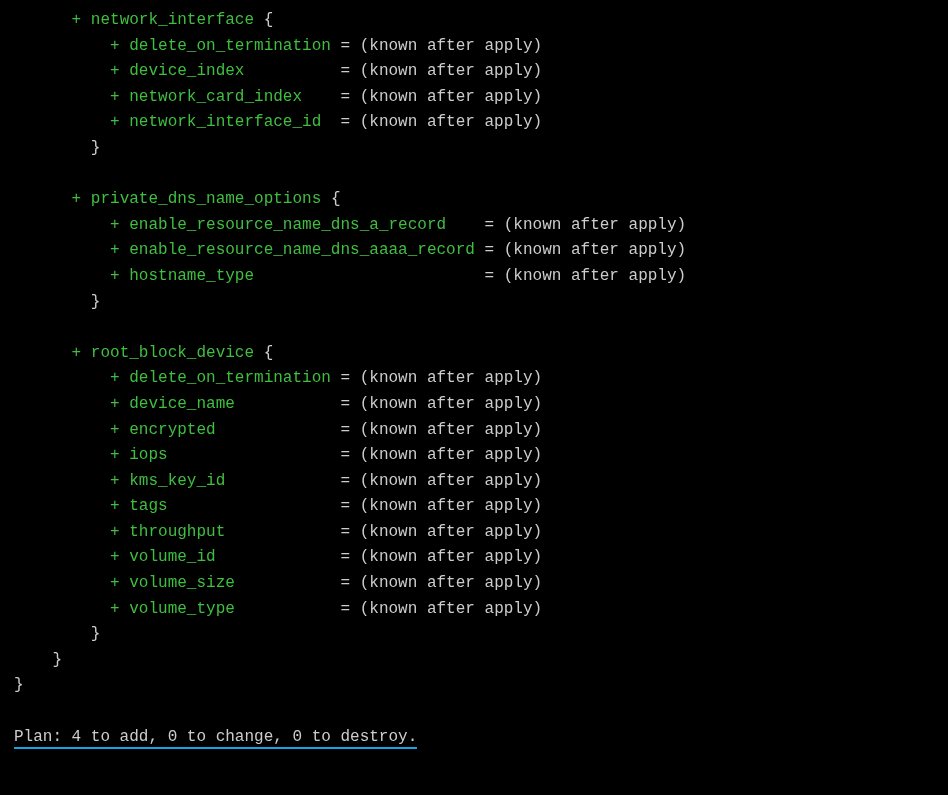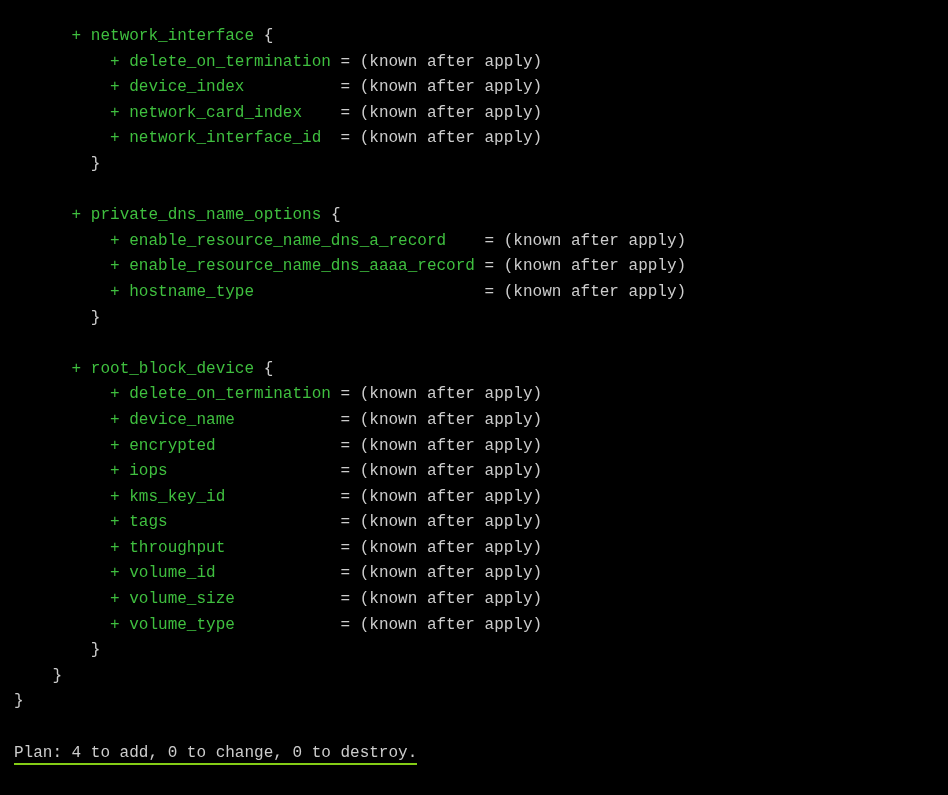--- a/index.html
+++ b/index.html
@@ -6,28 +6,28 @@
     margin: 0;
     padding: 0;
     background: #000;
     font-family: "Consolas", "Courier New", monospace;
     font-size: 16px;
     line-height: 1.6;
     color: #ccc;
     width: 948px;
   }
   .terminal {
-    padding: 24px 14px 20px 14px;
+    padding: 8px 14px 20px 14px;
     white-space: pre;
   }
   .g { color: #3fbf3f; }  
   .w { color: #cccccc; }  
   .plan-line {
     color: #cccccc;
-    border-bottom: 2px solid #84cc16;
+    border-bottom: 2px solid #0ea5e9;
     display: inline;
     padding-bottom: 1px;
   }
 </style>
 </head>
 <body>
 
 <div class="terminal"><div>      <span class="g">+</span> <span class="g">network_interface</span> <span class="w">{</span></div><div>          <span class="g">+</span> <span class="g">delete_on_termination</span> <span class="w">=</span> <span class="w">(known after apply)</span></div><div>          <span class="g">+</span> <span class="g">device_index</span>          <span class="w">=</span> <span class="w">(known after apply)</span></div><div>          <span class="g">+</span> <span class="g">network_card_index</span>    <span class="w">=</span> <span class="w">(known after apply)</span></div><div>          <span class="g">+</span> <span class="g">network_interface_id</span>  <span class="w">=</span> <span class="w">(known after apply)</span></div><div>        <span class="w">}</span></div><div> </div><div>      <span class="g">+</span> <span class="g">private_dns_name_options</span> <span class="w">{</span></div><div>          <span class="g">+</span> <span class="g">enable_resource_name_dns_a_record</span>    <span class="w">=</span> <span class="w">(known after apply)</span></div><div>          <span class="g">+</span> <span class="g">enable_resource_name_dns_aaaa_record</span> <span class="w">=</span> <span class="w">(known after apply)</span></div><div>          <span class="g">+</span> <span class="g">hostname_type</span>                        <span class="w">=</span> <span class="w">(known after apply)</span></div><div>        <span class="w">}</span></div><div> </div><div>      <span class="g">+</span> <span class="g">root_block_device</span> <span class="w">{</span></div><div>          <span class="g">+</span> <span class="g">delete_on_termination</span> <span class="w">=</span> <span class="w">(known after apply)</span></div><div>          <span class="g">+</span> <span class="g">device_name</span>           <span class="w">=</span> <span class="w">(known after apply)</span></div><div>          <span class="g">+</span> <span class="g">encrypted</span>             <span class="w">=</span> <span class="w">(known after apply)</span></div><div>          <span class="g">+</span> <span class="g">iops</span>                  <span class="w">=</span> <span class="w">(known after apply)</span></div><div>          <span class="g">+</span> <span class="g">kms_key_id</span>            <span class="w">=</span> <span class="w">(known after apply)</span></div><div>          <span class="g">+</span> <span class="g">tags</span>                  <span class="w">=</span> <span class="w">(known after apply)</span></div><div>          <span class="g">+</span> <span class="g">throughput</span>            <span class="w">=</span> <span class="w">(known after apply)</span></div><div>          <span class="g">+</span> <span class="g">volume_id</span>             <span class="w">=</span> <span class="w">(known after apply)</span></div><div>          <span class="g">+</span> <span class="g">volume_size</span>           <span class="w">=</span> <span class="w">(known after apply)</span></div><div>          <span class="g">+</span> <span class="g">volume_type</span>           <span class="w">=</span> <span class="w">(known after apply)</span></div><div>        <span class="w">}</span></div><div><span class="w">    }</span></div><div><span class="w">}</span></div><div> </div><div><span class="plan-line">Plan: 4 to add, 0 to change, 0 to destroy.</span></div></div>
 
 </body></html>

